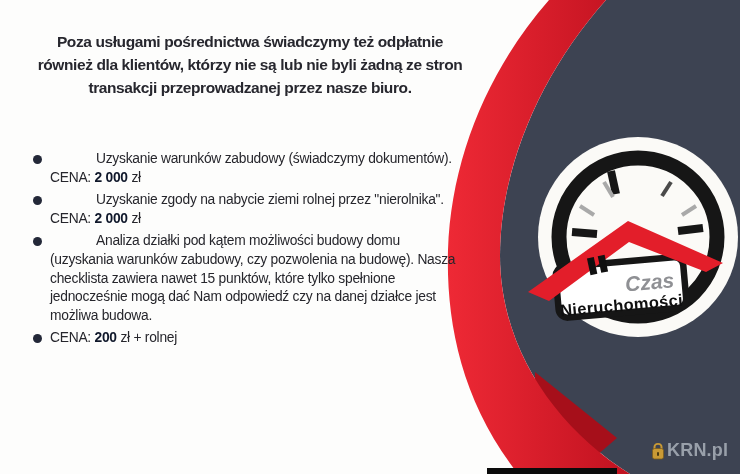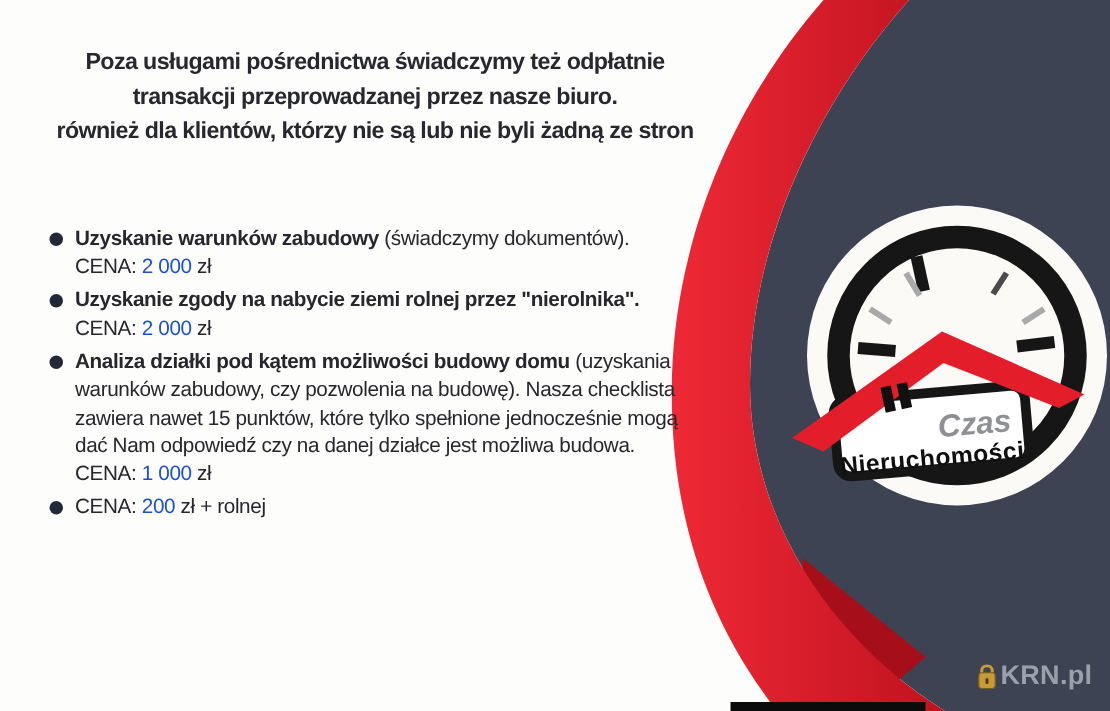--- a/index.html
+++ b/index.html
@@ -15,23 +15,23 @@
     letter-spacing:-0.4px;
   }
   .hdr-line{white-space:nowrap;}
   .hdr-red{color:#cb3742;}
   .list{
     position:absolute;top:150px;left:33px;width:430px;
     font-size:13.8px;line-height:18.6px;color:#26262c;letter-spacing:-0.25px;
   }
   .item{display:flex;gap:8px;margin-bottom:4px;}
   .dot{flex:0 0 auto;width:9px;height:9px;border-radius:50%;background:#232838;margin-top:5px;}
-  .svc-title{font-weight:bold;}
+  .svc-title{font-weight:normal;margin-left:46px;}
   .price-line{}
-  .price-val{color:#1d4ed8;font-weight:normal;}
+  .price-val{color:#0f172a;font-weight:bold;}
   .watermark{
     position:absolute;left:651px;top:440px;display:flex;align-items:center;gap:2px;
     color:#99a0aa;font-size:18px;font-weight:bold;letter-spacing:0.2px;
   }
   .krn-icon{display:inline-block;}
 </style>
 </head>
 <body>
 
 <div class="flyer">
@@ -84,22 +84,22 @@
         <text x="650" y="292" font-size="21" font-style="italic" font-weight="bold" fill="#8f9094" text-anchor="middle">Czas</text>
         <text x="620" y="311" font-size="16.5" font-weight="bold" fill="#0f0f0f" text-anchor="middle" letter-spacing="0.3">Nieruchomości</text>
       </g>
     </g>
   </svg>
 
   <div class="content">
 
     <div class="hdr">
       <div class="hdr-line">Poza usługami pośrednictwa świadczymy też odpłatnie</div>
+      <div class="hdr-line">również dla klientów, którzy nie są lub nie byli żadną ze stron</div>
       <div class="hdr-line">transakcji przeprowadzanej przez nasze biuro.</div>
-      <div class="hdr-line">również dla klientów, którzy nie są lub nie byli żadną ze stron</div>
     </div>
 
     <div class="list">
 
       <div class="item">
         <span class="dot"></span>
         <div class="itxt">
           <div><span class="svc-title">Uzyskanie warunków zabudowy</span><span> (świadczymy dokumentów).</span></div>
           <div class="price-line"><span>CENA:</span> <span class="price-val">2 000</span> <span>zł</span></div>
         </div>
@@ -110,21 +110,20 @@
         <div class="itxt">
           <div><span class="svc-title">Uzyskanie zgody na nabycie ziemi rolnej przez "nierolnika".</span><span></span></div>
           <div class="price-line"><span>CENA:</span> <span class="price-val">2 000</span> <span>zł</span></div>
         </div>
       </div>
 
       <div class="item">
         <span class="dot"></span>
         <div class="itxt">
           <div><span class="svc-title">Analiza działki pod kątem możliwości budowy domu</span><span> (uzyskania warunków zabudowy, czy pozwolenia na budowę). Nasza checklista zawiera nawet 15 punktów, które tylko spełnione jednocześnie mogą dać Nam odpowiedź czy na danej działce jest możliwa budowa.</span></div>
-          <div class="price-line"><span>CENA:</span> <span class="price-val">1 000</span> <span>zł</span></div>
         </div>
       </div>
 
       <div class="item">
         <span class="dot"></span>
         <div class="itxt">
           <div class="price-line"><span>CENA:</span> <span class="price-val">200</span> <span>zł + rolnej</span></div>
         </div>
       </div>
 

